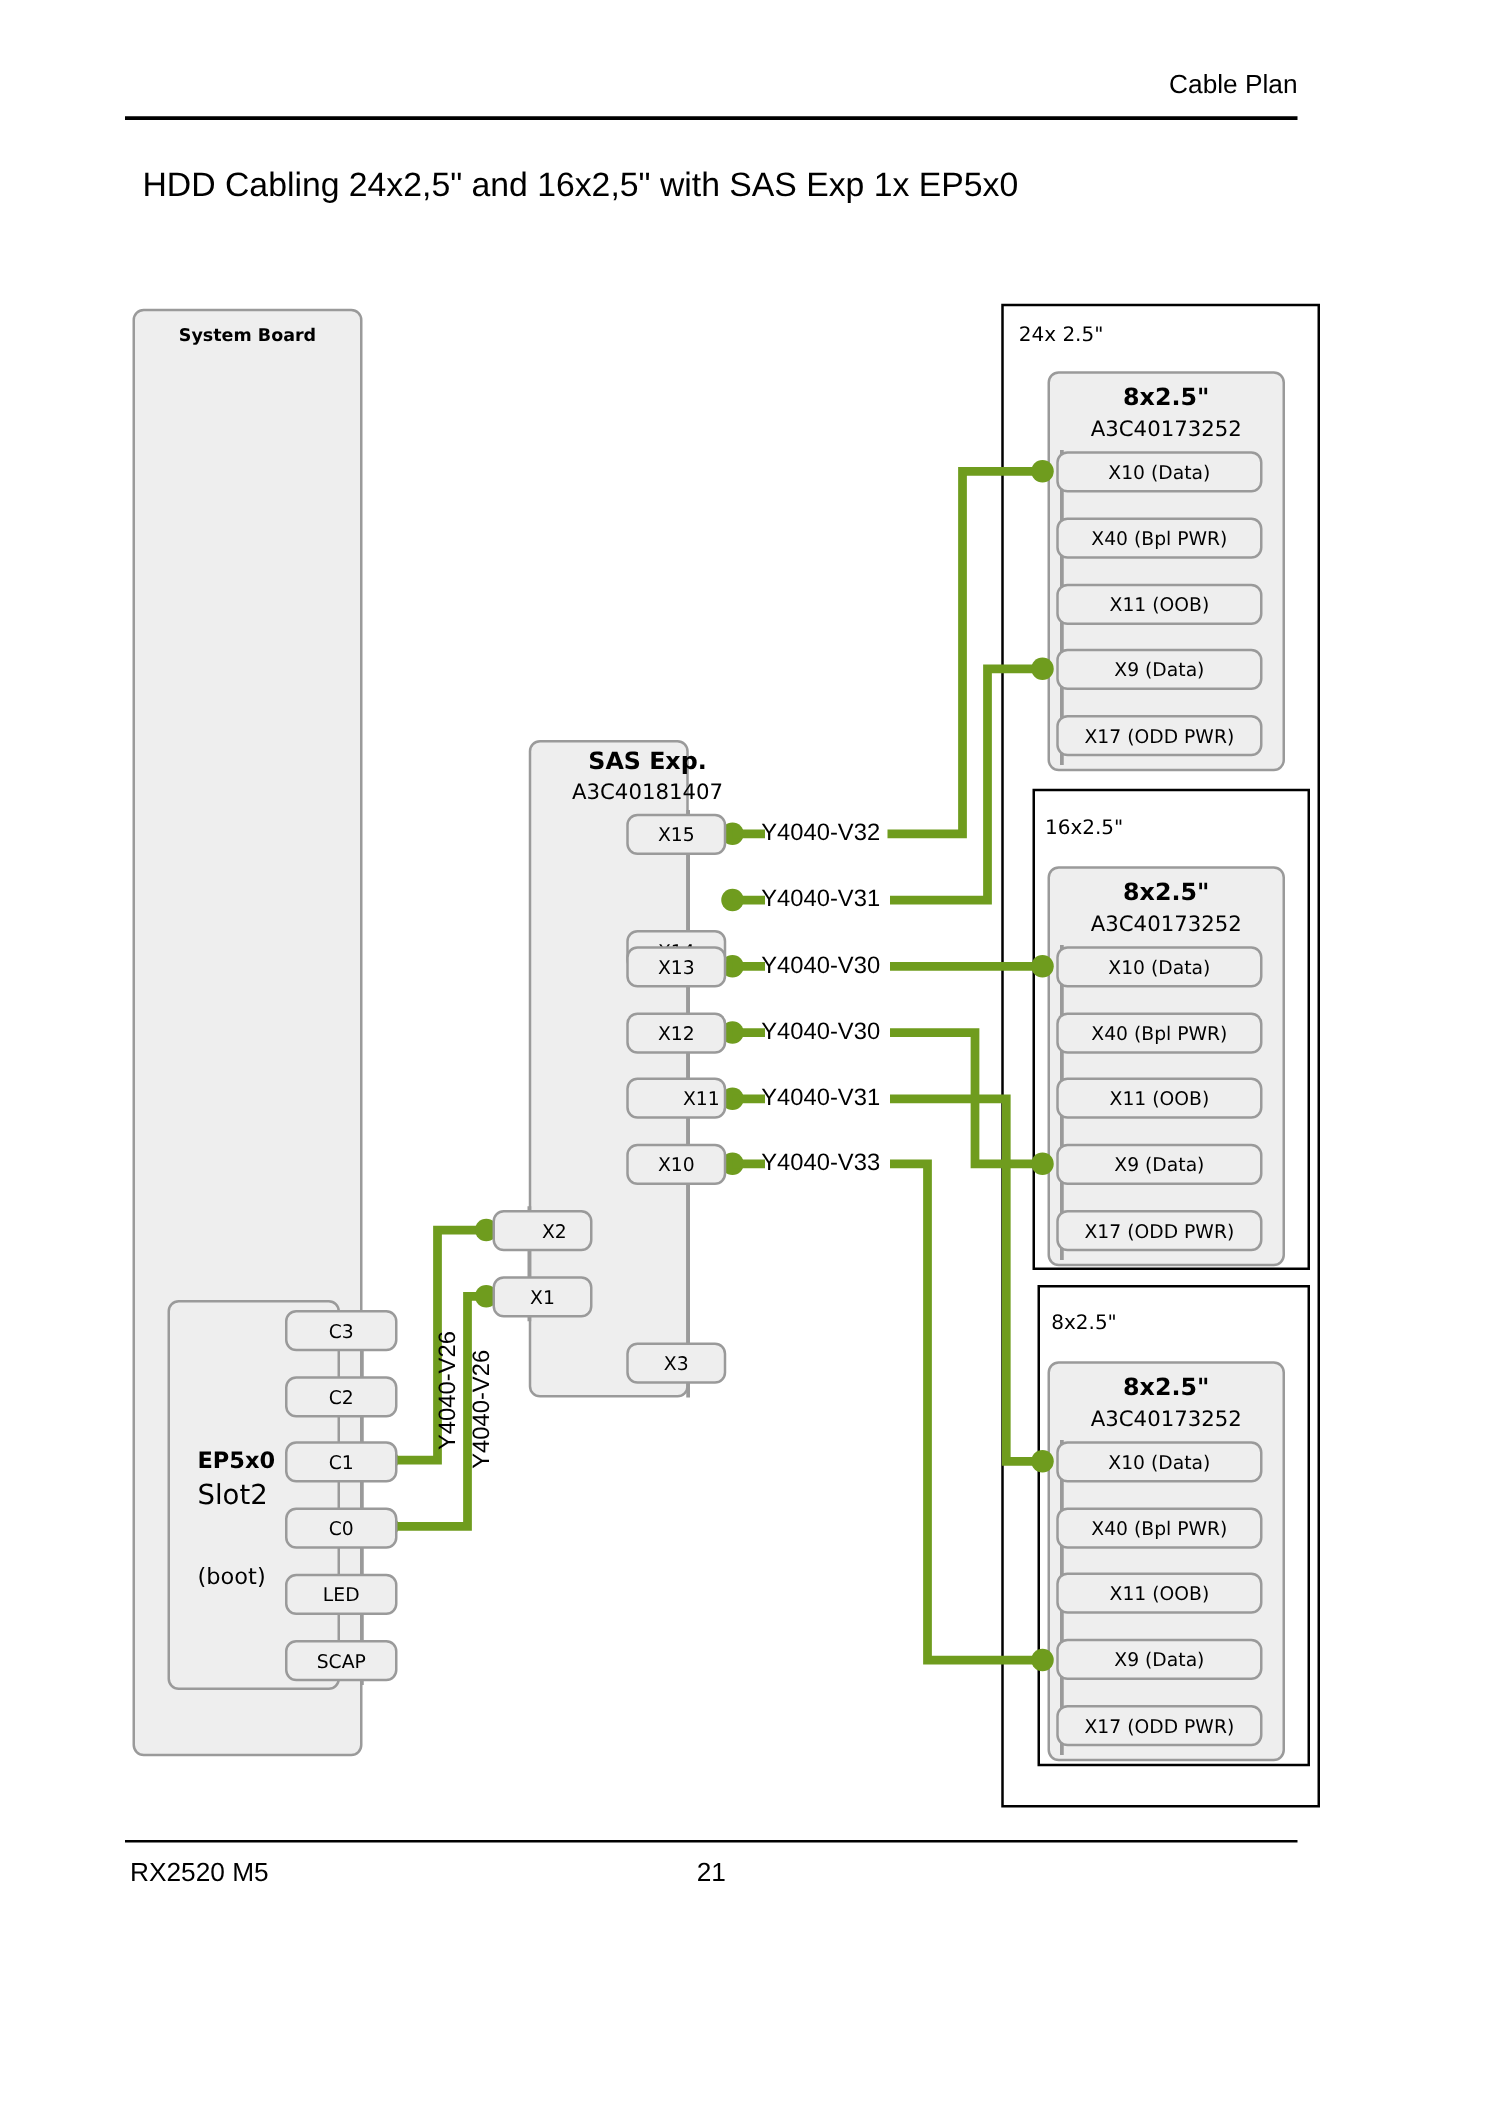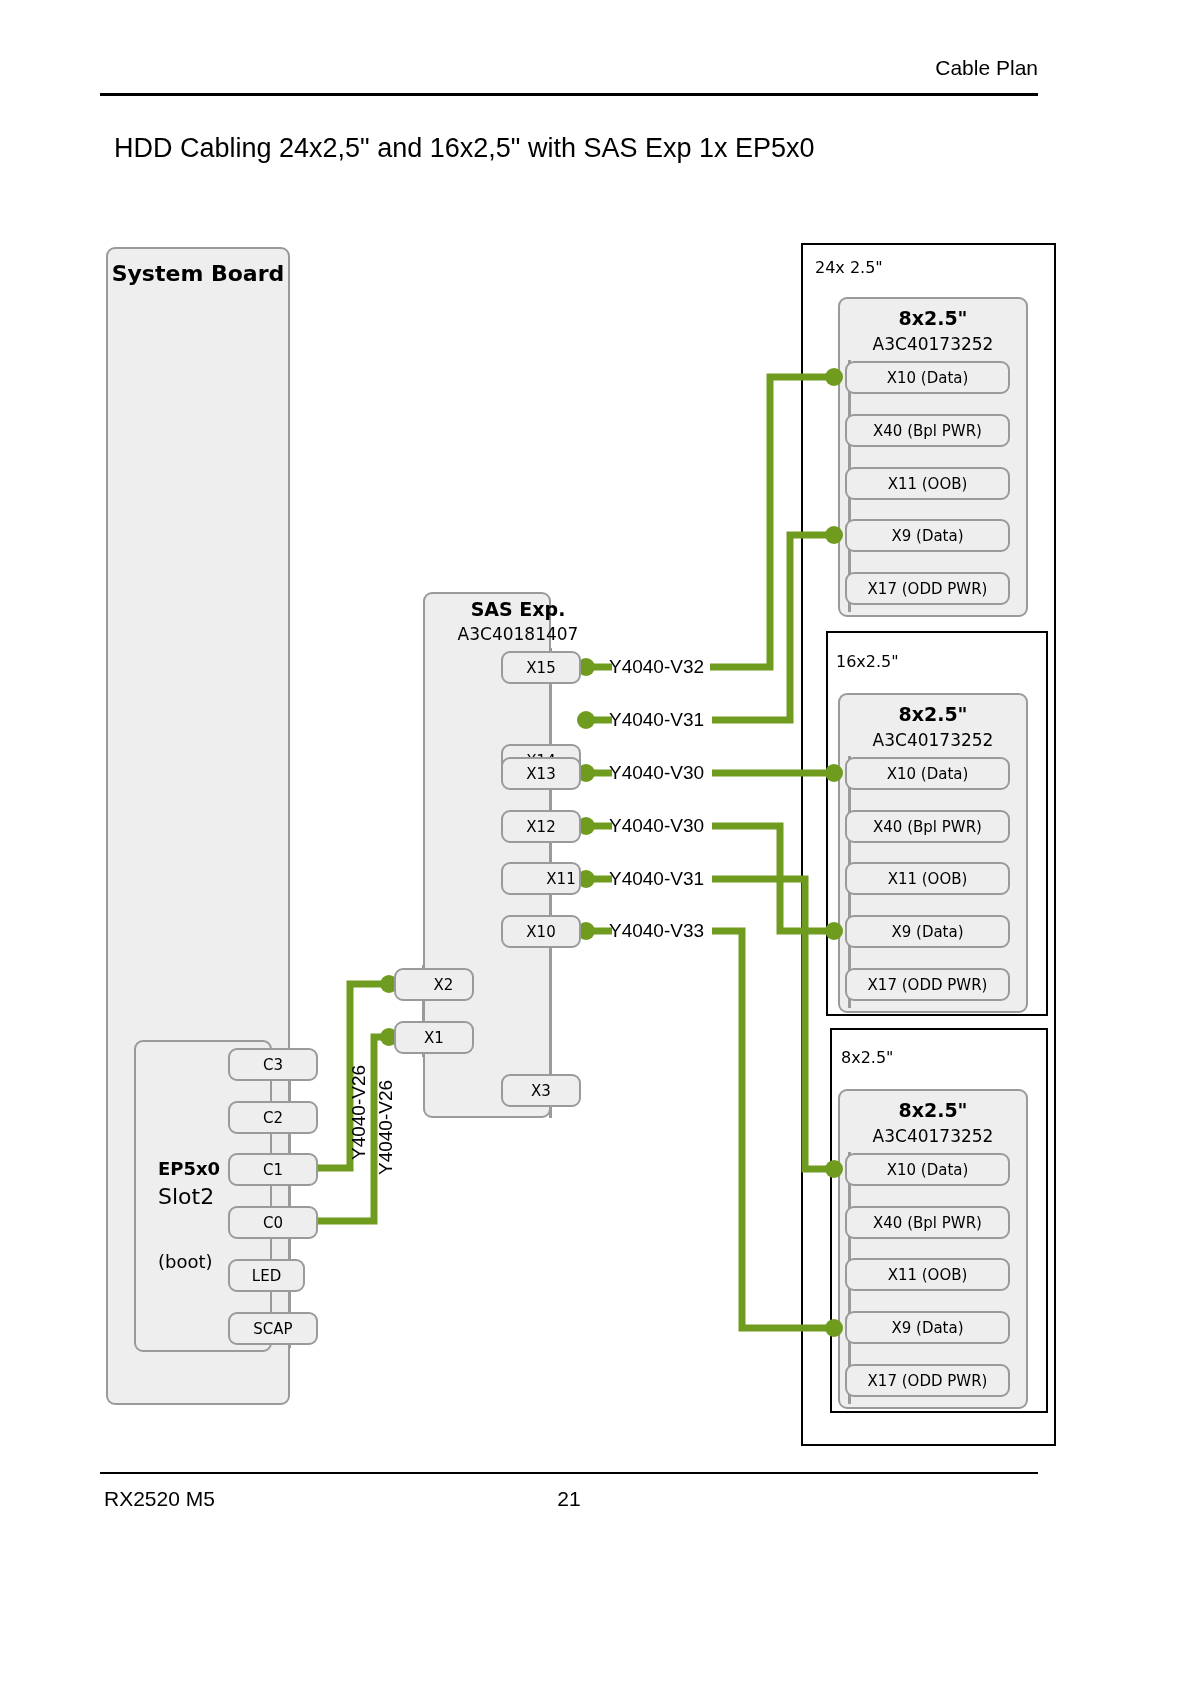--- a/index.html
+++ b/index.html
@@ -13,21 +13,21 @@
   #doc-title{position:absolute;left:114px;top:133px;font-family:"Liberation Sans",sans-serif;
       font-size:27px;letter-spacing:0px;white-space:nowrap;}
   #footer-rule{position:absolute;left:100px;top:1472px;width:938px;height:2px;background:#000;}
   #footer-left{position:absolute;left:104px;top:1487px;font-family:"Liberation Sans",sans-serif;font-size:21px;}
   #footer-right{position:absolute;left:100px;top:1487px;width:938px;text-align:center;
       font-family:"Liberation Sans",sans-serif;font-size:21px;}
 
   
   .panel{position:absolute;background:#eeeeee;border:2px solid #9a9a9a;border-radius:9px;
       box-sizing:border-box;}
-  .panel-title{position:absolute;left:0;right:0;text-align:center;font-weight:bold;font-size:22px;}
+  .panel-title{position:absolute;left:0;right:0;text-align:center;font-weight:bold;font-size:14px;}
 
   .port{position:absolute;height:33px;background:#eeeeee;border:2px solid #9a9a9a;
       border-radius:9px;box-sizing:border-box;display:flex;align-items:center;
       justify-content:center;font-size:15px;z-index:6;}
 
   .encl{position:absolute;background:transparent;border:2px solid #000;box-sizing:border-box;}
   .encl-label{position:absolute;font-size:16px;}
 
   .cable-label{position:absolute;font-size:19px;white-space:nowrap;z-index:7;
       font-family:"Liberation Sans",sans-serif;}
@@ -113,21 +113,21 @@
   </div>
 <div class="port" style="left:228px;top:1101px;width:90px;">
     <span>C2</span>
   </div>
 <div class="port" style="left:228px;top:1153px;width:90px;">
     <span>C1</span>
   </div>
 <div class="port" style="left:228px;top:1206px;width:90px;">
     <span>C0</span>
   </div>
-<div class="port" style="left:228px;top:1259px;width:77px;">
+<div class="port" style="left:228px;top:1259px;width:90px;">
     <span>LED</span>
   </div>
 <div class="port" style="left:228px;top:1312px;width:90px;">
     <span>SCAP</span>
   </div>
 
 <div class="cable-label vert" style="left:348px;top:1160px;">Y4040-V26</div>
 <div class="cable-label vert" style="left:375px;top:1175px;">Y4040-V26</div>
 
 <div class="panel" style="left:423px;top:592px;width:128px;height:526px;"></div>

